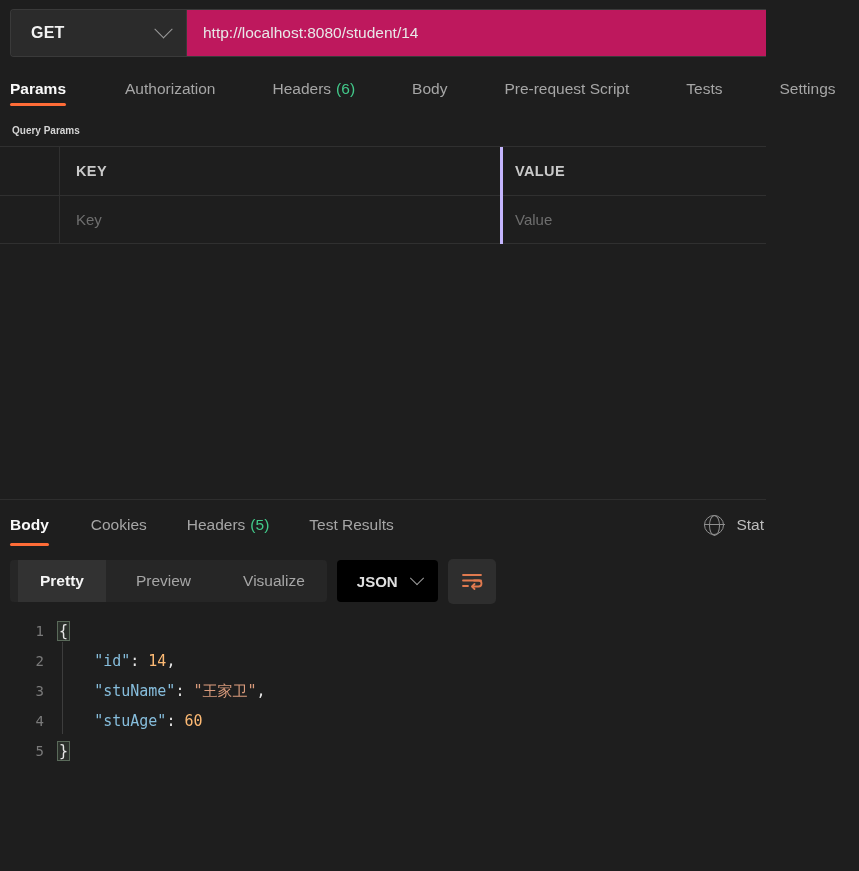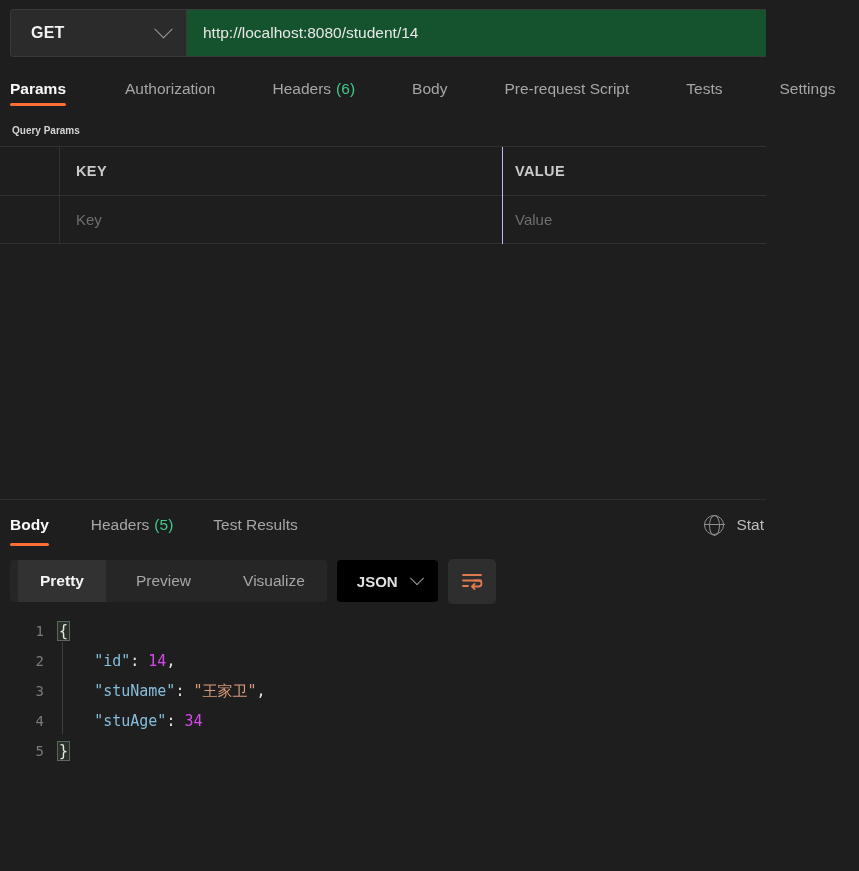--- a/index.html
+++ b/index.html
@@ -63,21 +63,21 @@
     border-bottom: 1.6px solid #9b9b9b;
     transform: rotate(45deg) translate(-3px,-3px);
   }
   .url-input {
     flex: 1;
     display: flex;
     align-items: center;
     padding: 0 16px;
     color: #e8e8e8;
     font-size: 15.5px;
-    background: #14532d;
+    background: #be185d;
     cursor: text;
     white-space: nowrap;
     overflow: hidden;
   }
 
   
   .req-tabs {
     height: 46px;
     display: flex;
     align-items: flex-start;
@@ -121,21 +121,21 @@
     display: flex;
     border-top: 1px solid #303030;
     height: 49px;
     align-items: center;
   }
   .prow.last { border-bottom: 1px solid #303030; }
   .pcell-check { width: 60px; height: 49px; border-right: 1px solid #303030; }
   .pcell-key {
     width: 443px;
     height: 49px;
-    border-right: 1px solid #c4b5fd;
+    border-right: 3px solid #c4b5fd;
     display: flex; align-items: center;
     padding-left: 16px;
   }
   .pcell-val {
     flex: 1; height: 49px;
     display: flex; align-items: center;
     padding-left: 12px;
   }
   .colhead { color: #c9c9c9; font-size: 14.5px; font-weight: bold; letter-spacing: .4px; }
   .ph { color: #6e6e6e; font-size: 15px; }
@@ -278,21 +278,21 @@
   }
   .brace {
     display: inline-block;
     border: 1px solid #5a6a5a;
     background: #2a2f2a;
     line-height: 18px;
     padding: 0 1px;
     margin-left: -1px;
   }
   .k { color: #86bddc; }
-  .num { color: #d946ef; }
+  .num { color: #fdba74; }
   .str { color: #d99b7c; }
   .pun { color: #e6e6e6; }
 </style>
 </head>
 <body>
 
 <div class="app">
 
   <div class="urlbar">
     <div class="url-shell">
@@ -352,20 +352,23 @@
     </div>
   </div>
 
   <div class="req-filler"></div>
 
   <div class="resp-divider"></div>
 
   <div class="resp-tabs">
     <div class="tab active">
       <span>Body</span>
+    </div>
+    <div class="tab">
+      <span>Cookies</span>
     </div>
     <div class="tab">
       <span>Headers</span>
       <span class="cnt">(5)</span>
     </div>
     <div class="tab">
       <span>Test Results</span>
     </div>
 
     <div class="resp-right">
@@ -413,19 +416,19 @@
     </div>
     <div class="code">
       <div class="indent-guide"></div>
 
       <div class="ln"><span class="brace pun">{</span></div>
 
       <div class="ln"><span class="pun">    </span><span class="k">"id"</span><span class="pun">: </span><span class="num">14</span><span class="pun">,</span></div>
 
       <div class="ln"><span class="pun">    </span><span class="k">"stuName"</span><span class="pun">: </span><span class="str">"王家卫"</span><span class="pun">,</span></div>
 
-      <div class="ln"><span class="pun">    </span><span class="k">"stuAge"</span><span class="pun">: </span><span class="num">34</span></div>
+      <div class="ln"><span class="pun">    </span><span class="k">"stuAge"</span><span class="pun">: </span><span class="num">60</span></div>
 
       <div class="ln"><span class="brace pun">}</span></div>
     </div>
   </div>
 
 </div>
 
 </body></html>

